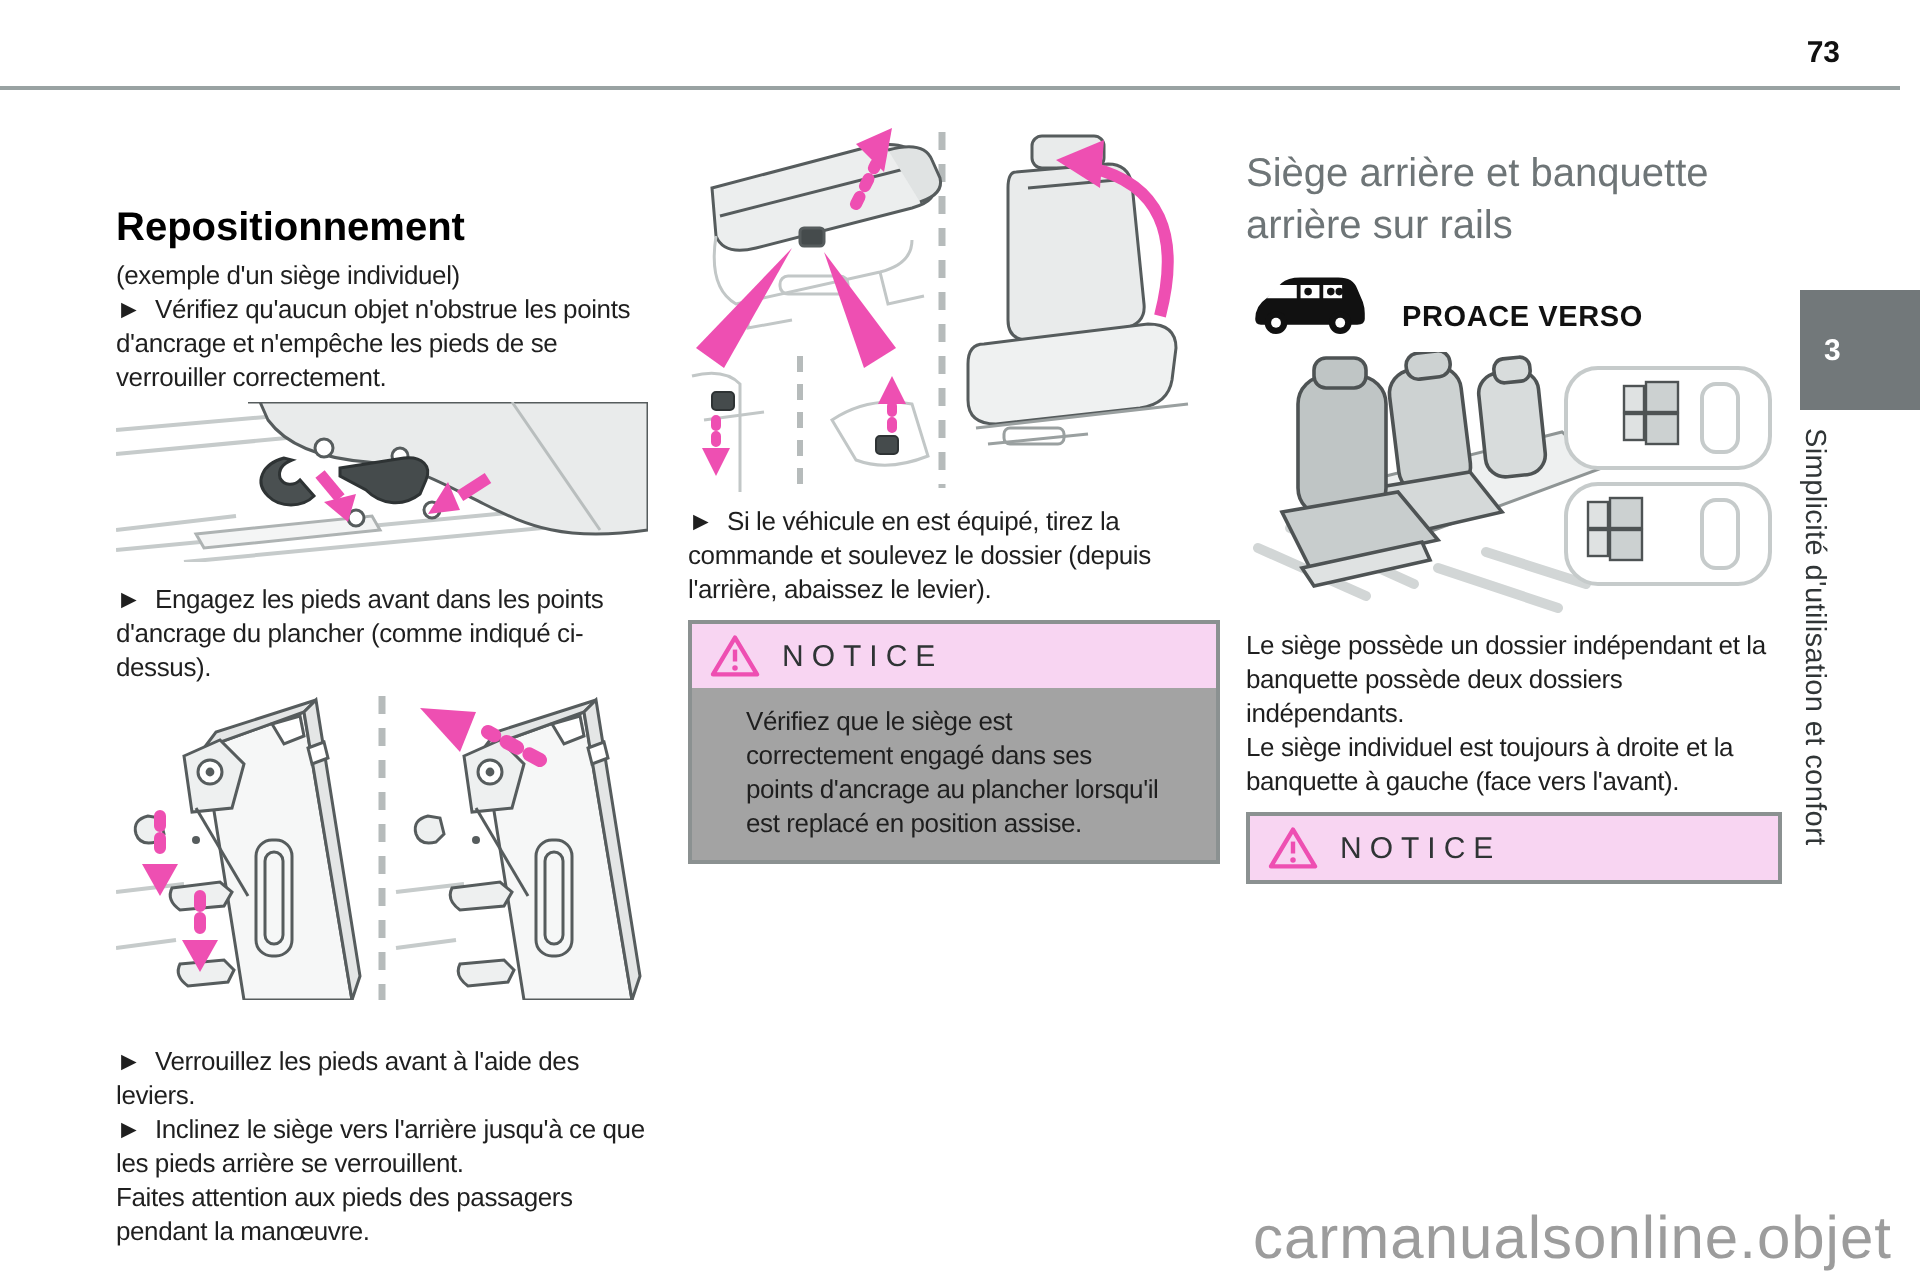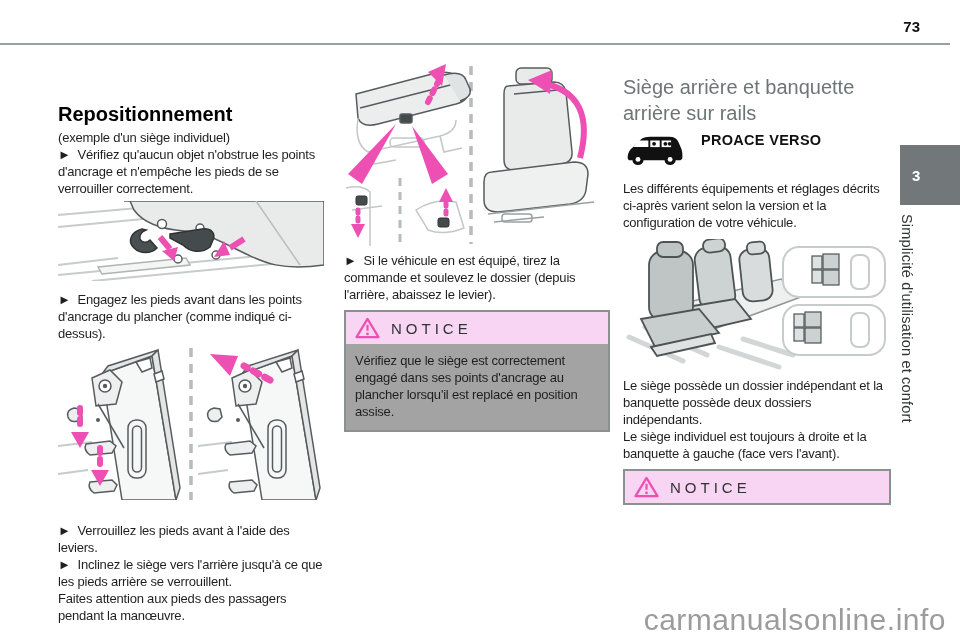--- a/index.html
+++ b/index.html
@@ -20,23 +20,23 @@
   .p { margin:0; }
   .illus { display:block; }
   .illus1 { margin:4px 0 10px; }
   .illus2 { margin:6px 0 22px; }
   .illus3 { margin:0 0 6px; }
   .illus4 { margin:8px 0 6px; }
 
   .notice { border:2px solid #8b9191; margin-top:7px; background:#a3a3a3; }
   .notice-header { background:#f8d5f2; height:32px; display:flex; align-items:center; gap:11px; padding:0 9px; }
   .notice-title { font-size:15px; letter-spacing:4px; color:#2f3435; }
-  .notice-body { padding:8px 9px 10px; font-size:13px; line-height:17px; }
-
-  .badge-row { display:flex; align-items:flex-start; gap:14px; margin-top:6px; height:36px; }
+  .notice-body { padding:8px 27px 10px; font-size:13px; line-height:17px; }
+
+  .badge-row { display:flex; align-items:flex-end; gap:14px; margin-top:6px; height:36px; }
   .badge-label { font-size:14.5px; font-weight:bold; color:#111; letter-spacing:0.3px; }
 
   .chapter-tab { position:absolute; left:900px; top:145px; width:60px; height:60px; background:#72787a;
                  color:#fff; font-size:15px; font-weight:bold; display:flex; align-items:center; padding-left:12px; }
   .vertical-title { position:absolute; left:899px; top:214px; writing-mode:vertical-rl;
                     font-size:14.5px; color:#303536; letter-spacing:0.2px; white-space:nowrap; }
 
   .watermark { position:absolute; right:14px; bottom:3px; font-size:30px; color:#9c9c9c; letter-spacing:0.5px; }
 </style>
 </head>
@@ -205,21 +205,20 @@
         <circle cx="43" cy="12.5" r="2" fill="#111"></circle>
         <circle cx="47.5" cy="12.5" r="2" fill="#111"></circle>
         <circle cx="14" cy="29" r="6" fill="#111"></circle>
         <circle cx="14" cy="29" r="2.6" fill="#fff"></circle>
         <circle cx="48" cy="29" r="6" fill="#111"></circle>
         <circle cx="48" cy="29" r="2.6" fill="#fff"></circle>
       </svg>
       <span class="badge-label">PROACE VERSO</span>
     </div>
 
-    <div class="p" style="margin-top:12px;">Les différents équipements et réglages décrits ci-après varient selon la version et la configuration de votre véhicule.</div>
 
     <svg class="illus illus4" width="266" height="132" viewBox="0 0 266 132">
 
       <g stroke="#d2d6d6" stroke-width="5" fill="none" stroke-linecap="round">
         <line x1="6" y1="98" x2="60" y2="122"></line>
         <line x1="22" y1="88" x2="84" y2="116"></line>
         <line x1="96" y1="108" x2="156" y2="128"></line>
         <line x1="120" y1="100" x2="170" y2="116"></line>
       </g>
 
@@ -270,14 +269,14 @@
         <span class="notice-title">NOTICE</span>
       </div>
     </div>
   </div>
 
   <div class="chapter-tab">
     <span>3</span>
   </div>
   <div class="vertical-title">Simplicité d'utilisation et confort</div>
 
-  <div class="watermark">carmanualsonline.info</div>
+  <div class="watermark">carmanualsonline.objet</div>
 </div>
 
 </body></html>

